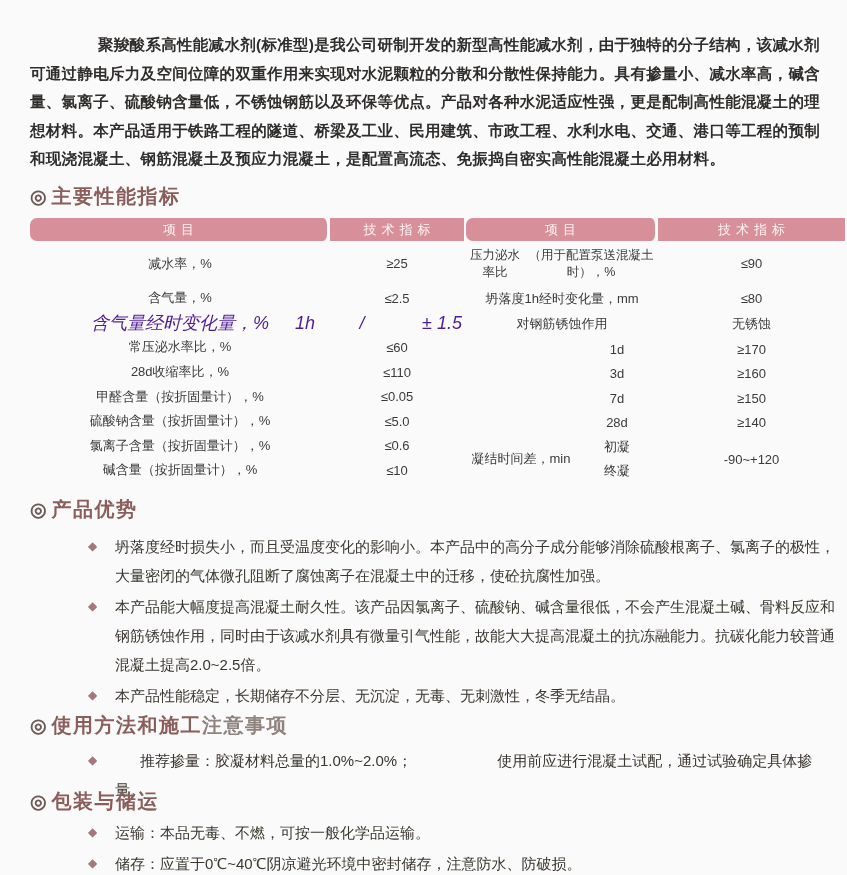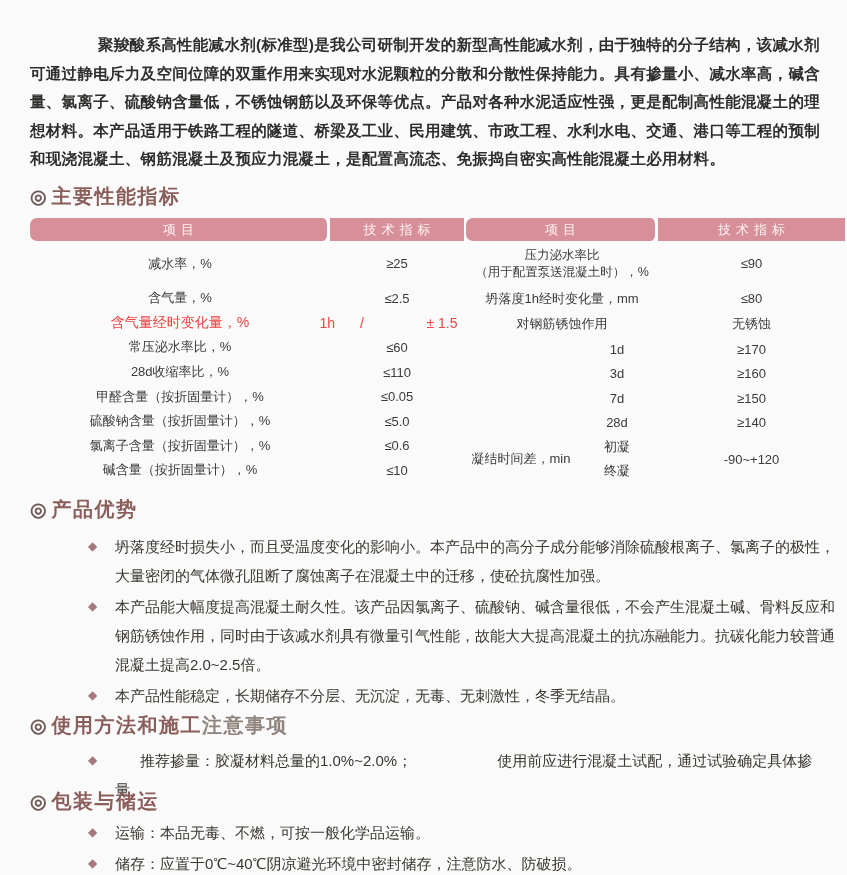--- a/index.html
+++ b/index.html
@@ -47,26 +47,26 @@
     font-size:13px; color:#3a3a3a; text-align:center;
   }
   .hd {
     background:var(--table-header-bg,#d78f99);
     color:var(--table-header-text,#fdf3f4);
     letter-spacing:5px; padding-left:5px;
     font-size:13px;
   }
   .div-r { border-right:3px solid #fbfafa;border-radius:7px; }
   .sprow { grid-column:1/3; position:relative; }
-  .sprow span { position:absolute; top:50%; transform:translateY(-50%); font-size:14px; color:#ef4444; }
+  .sprow span { position:absolute; top:50%; transform:translateY(-50%); font-size:18px; color:#4c1d95;font-style:italic; }
   .sp-label { left:0; width:300px; text-align:center; }
-  .sp-time  { left:265px; width:40px; text-align:right; }
+  .sp-time  { left:265px; width:40px; text-align:left; }
   .sp-slash { left:322px; width:20px; text-align:center; }
   .sp-pm    { left:377px; width:70px; text-align:center; }
-  .two-line { flex-direction:column; line-height:16.5px; font-size:12.5px; }
+  .two-line { flex-direction:row; line-height:16.5px; font-size:12.5px; }
   
   .bullets { position:absolute; left:88px; width:748px; margin:0; padding:0; list-style:none; }
   .bullets li {
     position:relative; padding-left:27px; margin:0 0 2px 0;
     font-size:15px; line-height:29px; color:#3a372f;
   }
   .diamond { position:absolute; left:0; top:0; font-size:12px; line-height:29px; color:var(--bullet,#a5797b); }
   .pk li { line-height:30px; margin-bottom:1px; }
   .usage-row span.u1 { display:inline-block; width:353px;margin-left:25px; }
 </style>

